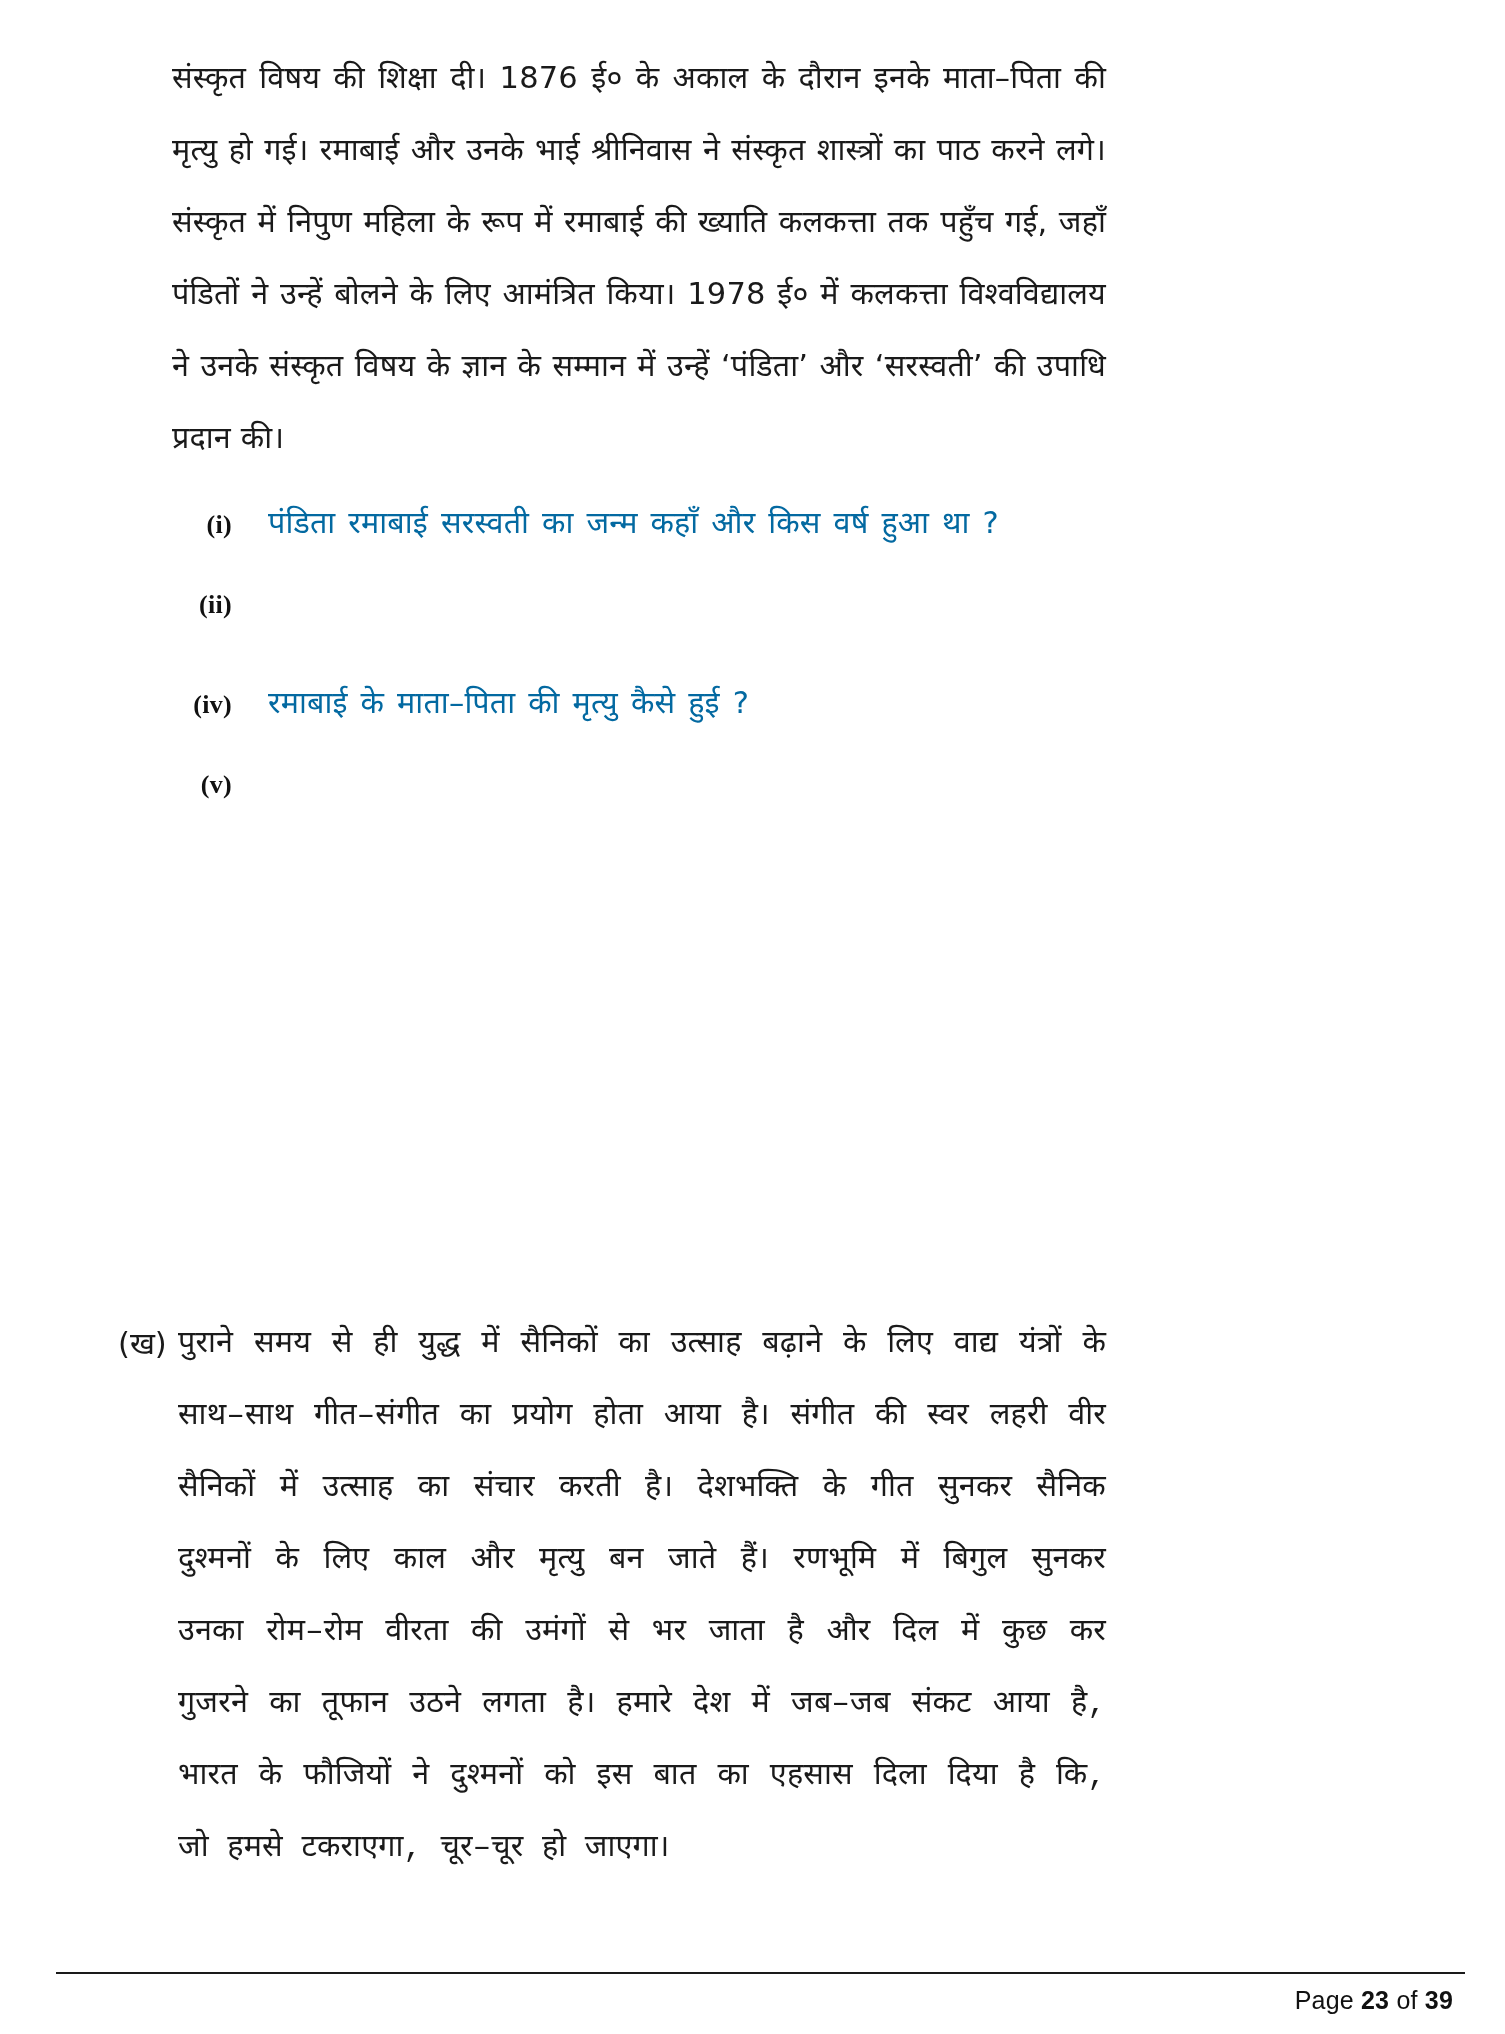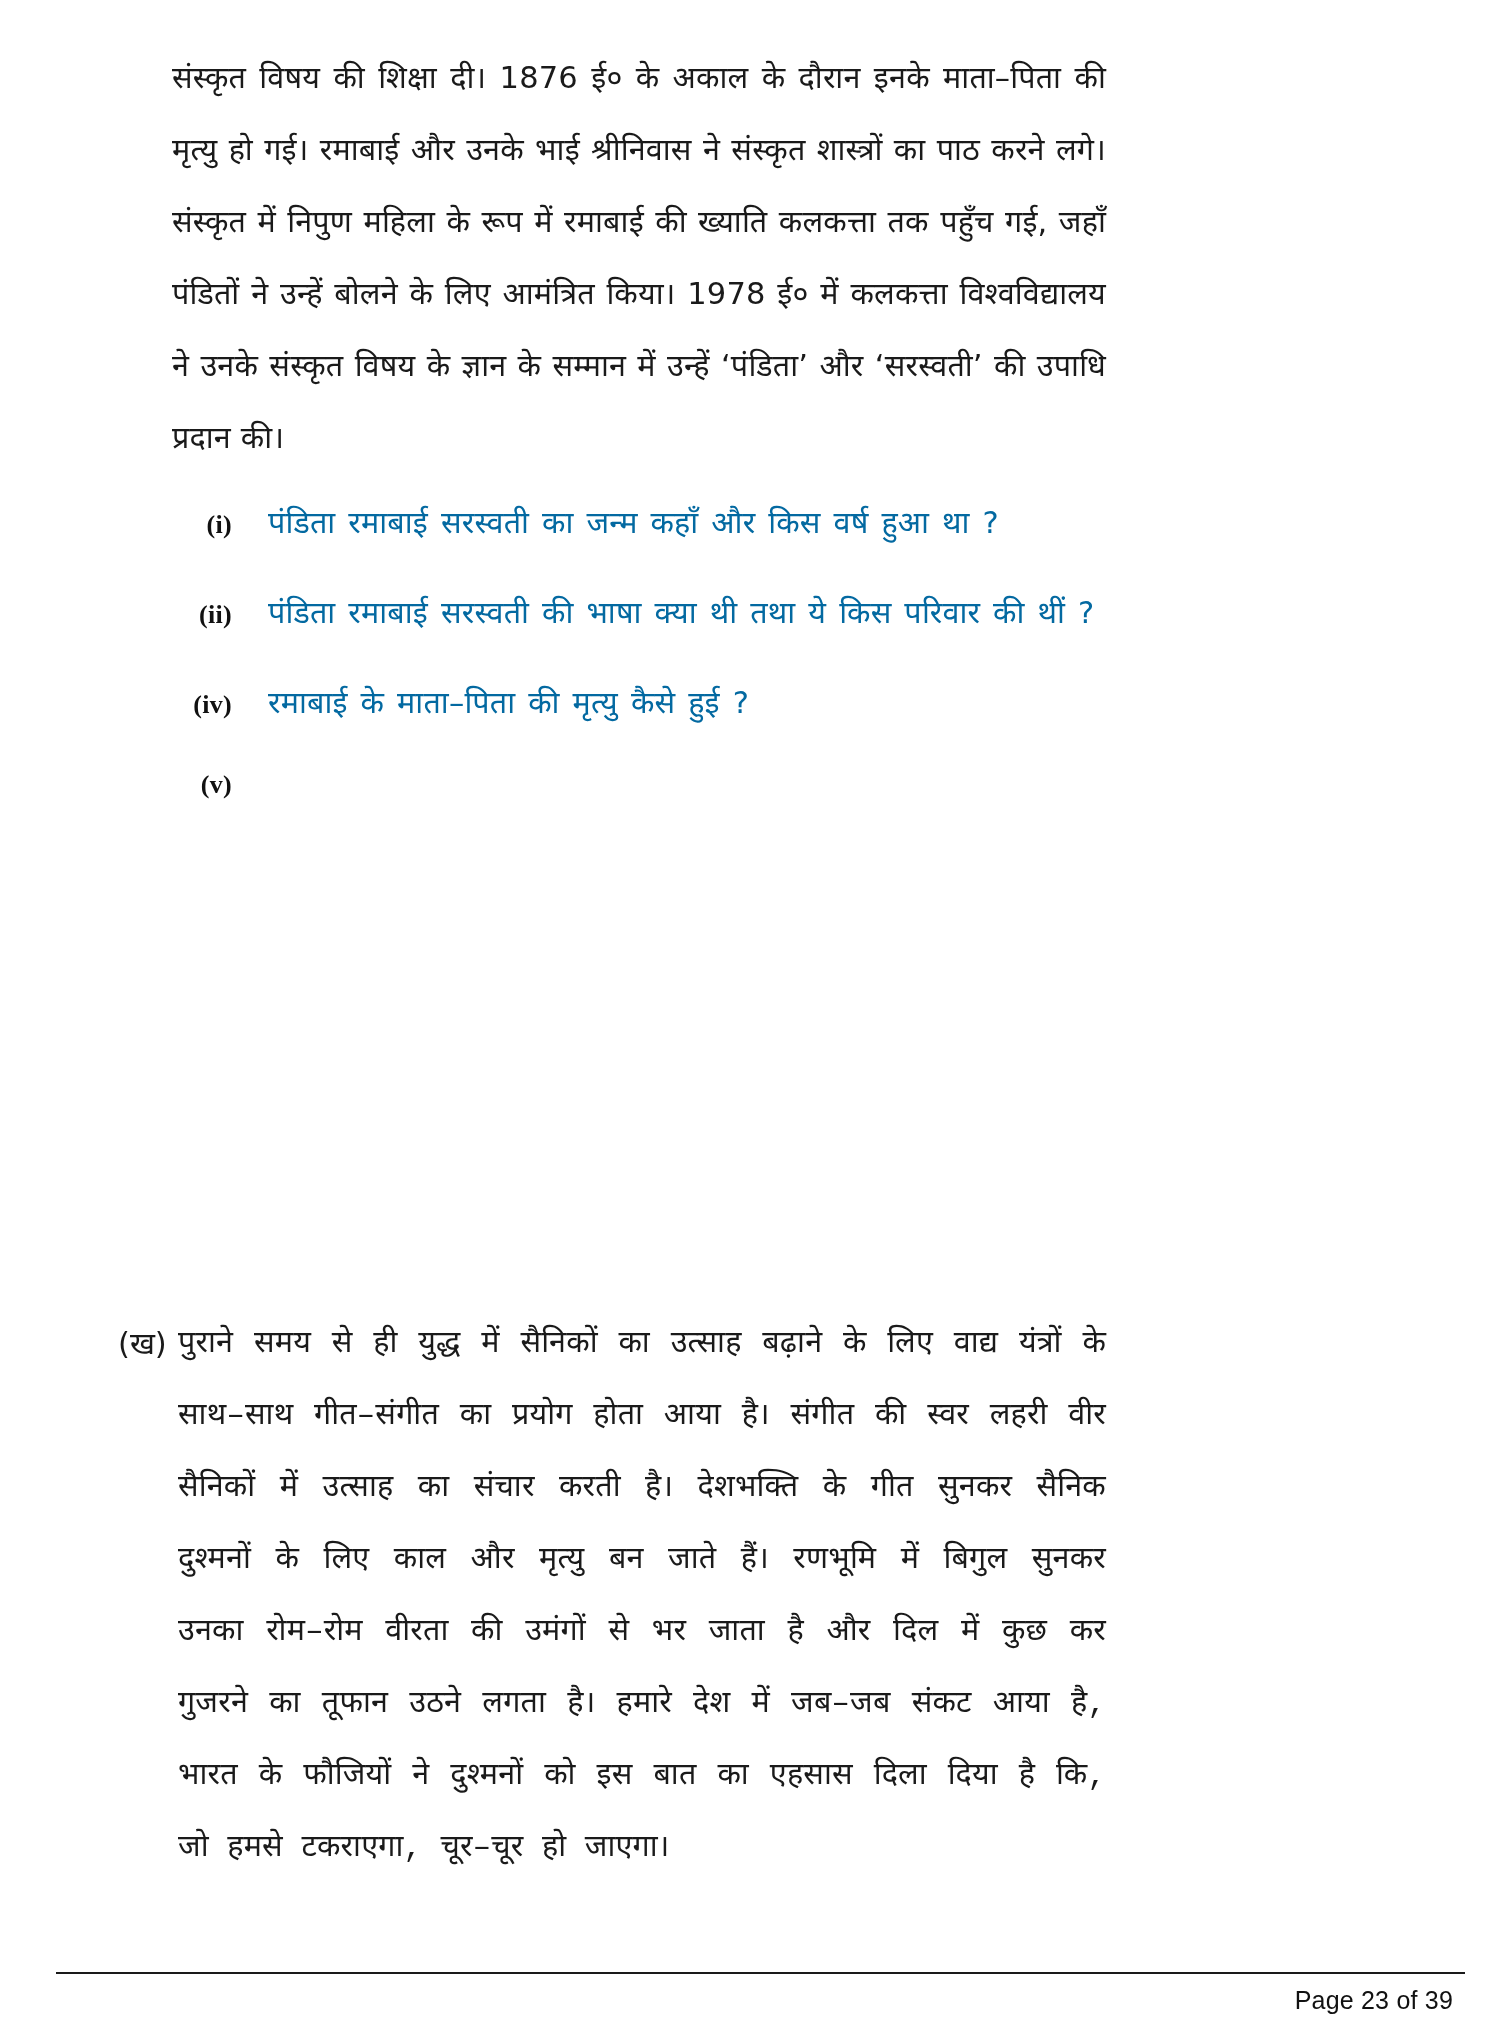--- a/index.html
+++ b/index.html
@@ -114,42 +114,41 @@
     position: absolute;
     right: 52px;
     top: 1986px;
     font-family: "Liberation Sans", "DejaVu Sans", sans-serif;
     font-size: 25px;
     color: #111111;
     letter-spacing: 0.2px;
     white-space: nowrap;
   }
   .footer-text .strong {
-    font-weight: normal;
+    font-weight: bold;
   }
 </style>
 </head>
 <body>
 
 <div class="page">
 
   <div class="passage-top">
     <p class="hindi">संस्कृत विषय की शिक्षा दी। 1876 ई० के अकाल के दौरान इनके माता–पिता की मृत्यु हो गई। रमाबाई और उनके भाई श्रीनिवास ने संस्कृत शास्त्रों का पाठ करने लगे। संस्कृत में निपुण महिला के रूप में रमाबाई की ख्याति कलकत्ता तक पहुँच गई, जहाँ पंडितों ने उन्हें बोलने के लिए आमंत्रित किया। 1978 ई० में कलकत्ता विश्वविद्यालय ने उनके संस्कृत विषय के ज्ञान के सम्मान में उन्हें ‘पंडिता’ और ‘सरस्वती’ की उपाधि प्रदान की।</p>
   </div>
 
   <div class="question-list">
 
     <div class="q-row">
       <div class="q-marker">(i)</div>
       <div class="q-text">पंडिता रमाबाई सरस्वती का जन्म कहाँ और किस वर्ष हुआ था ?</div>
     </div>
 
     <div class="q-row">
       <div class="q-marker">(ii)</div>
-      <div class="q-text">पंडिता रमाबाई सरस्वती की भाषा क्या थी तथा ये किस परिवार की थीं ?</div>
     </div>
 
 
     <div class="q-row">
       <div class="q-marker">(iv)</div>
       <div class="q-text">रमाबाई के माता–पिता की मृत्यु कैसे हुई ?</div>
     </div>
 
     <div class="q-row">
       <div class="q-marker">(v)</div>

